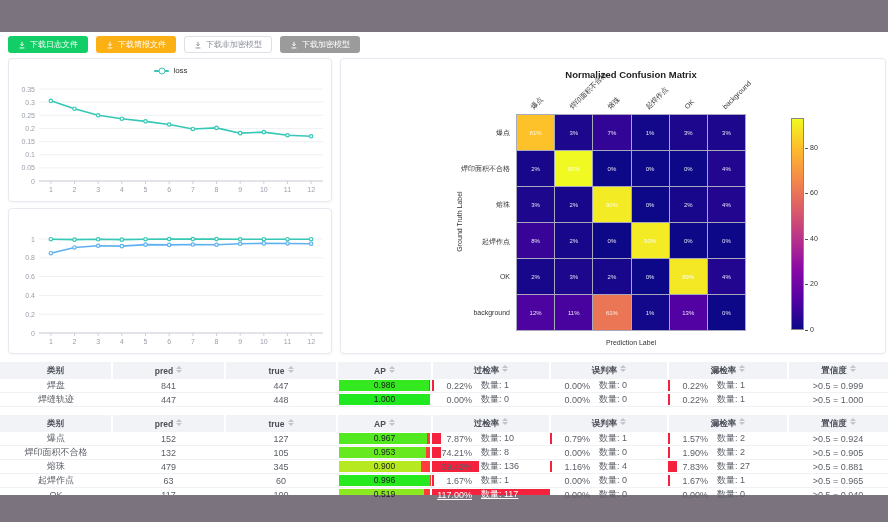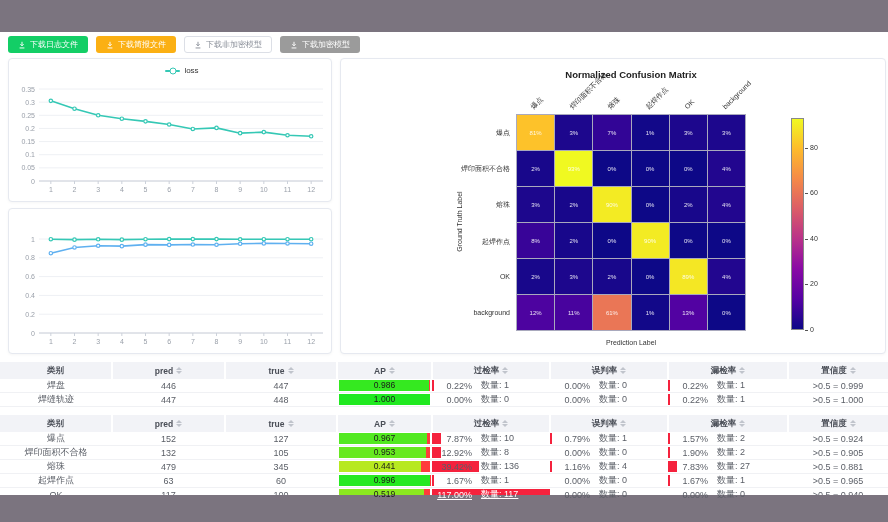--- a/index.html
+++ b/index.html
@@ -16,21 +16,21 @@
   .btn.white { background:#fff; color:#8a8f99; border-color:#dcdfe6; }
   .btn.gray { background:#9b9b9b; color:#fff; }
   .btn svg { display:block; }
 
   
   .card { position:absolute; background:#fff; border:1px solid #e6e9f0; border-radius:4px; box-shadow:0 1px 3px rgba(0,0,0,0.04); }
   #card-loss { left:8px; top:26px; width:324px; height:144px; }
   #card-map  { left:8px; top:176px; width:324px; height:146px; }
   #card-cm   { left:340px; top:26px; width:546px; height:296px; }
 
-  .legend-row { position:absolute; top:7px; left:12px; width:100%; display:flex; justify-content:center; gap:14px; z-index:2; }
+  .legend-row { position:absolute; top:7px; left:1px; width:100%; display:flex; justify-content:center; gap:14px; z-index:2; }
   .legend-item { display:flex; align-items:center; gap:4px; font-size:8px; color:#333; cursor:pointer; }
   .lg-marker { position:relative; width:15px; height:2px; border-radius:1px; }
   .lg-marker::after { content:""; position:absolute; left:50%; top:50%; width:5px; height:5px; border-radius:50%; background:#fff; border:1.5px solid; border-color:inherit; transform:translate(-50%,-50%); }
   .chart-svg { position:absolute; left:0; top:0; }
 
   
   .cm-title { position:absolute; left:0; top:10px; width:580px; text-align:center; font-size:9.5px; font-weight:bold; color:#222; }
   #hm-grid { position:absolute; left:175px; top:55px; width:230px; height:217px; display:grid; grid-template-columns:repeat(6,1fr); grid-template-rows:repeat(6,1fr); gap:1px; background:#a9a9bd; border:1px solid #a9a9bd; }
   .hm-cell { display:flex; align-items:center; justify-content:center; font-size:6px; color:rgba(255,255,255,0.88); }
   .hm-collabel { position:absolute; font-size:7px; color:#333; transform:rotate(-45deg); transform-origin:0 100%; white-space:nowrap; height:9px; line-height:9px; }
@@ -43,21 +43,21 @@
   .cb-dash { position:absolute; width:3px; height:1px; background:#555; }
 
   
   .tables-zone { position:absolute; left:0; top:330px; width:888px; }
   table.mtable { width:888px; border-collapse:collapse; table-layout:fixed; font-size:9px; color:#5a5e66; }
   table.mtable col.c0{width:112px} table.mtable col.c1{width:113px} table.mtable col.c2{width:112px}
   table.mtable col.c3{width:95px} table.mtable col.c4{width:118px} table.mtable col.c5{width:118px}
   table.mtable col.c6{width:120px} table.mtable col.c7{width:100px}
   table.mtable th { background:#f2f3f7; border-right:2px solid #fff; height:17px; font-weight:bold; color:#4a4e57; font-size:8.5px; }
   table.mtable th:last-child { border-right:none; }
-  .th-inner { display:flex; align-items:center; justify-content:center; gap:3px; cursor:pointer; }
+  .th-inner { display:flex; justify-content:center; gap:3px; cursor:pointer; }
   .caret-wrap { display:flex; flex-direction:column; gap:1px; }
   .caret { width:0; height:0; border-left:3px solid transparent; border-right:3px solid transparent; }
   .caret.up { border-bottom:3px solid #c0c4cc; }
   .caret.down { border-top:3px solid #c0c4cc; }
   table.mtable td { height:13px; border-bottom:1px solid #f0f1f4; text-align:center; padding:0; position:relative; }
   .ap-wrap { position:relative; height:11px; margin:1px 2px; background:transparent; }
   .ap-green { position:absolute; left:0; top:0; bottom:0; }
   .ap-red { position:absolute; top:0; bottom:0; right:0; background:#ff3b3b; }
   .ap-val { position:relative; z-index:1; font-size:8.5px; color:#1a1a1a; line-height:11px; }
   .rate-wrap { position:absolute; inset:0; }
@@ -398,21 +398,21 @@
                     <i class="caret up"></i>
                     <i class="caret down"></i>
                   </span>
                 </div>
               </th>
             </tr>
           </thead>
         <tbody>
             <tr>
               <td>焊盘</td>
-              <td>446</td>
+              <td>841</td>
               <td>447</td>
               <td>
                 <div class="ap-wrap">
                   <div class="ap-green" style="width: 98.6%; background: rgb(53, 233, 32);"></div>
                   <div class="ap-red" style="width: 1.4%;"></div>
                   <div class="ap-val">0.986</div>
                 </div>
               </td>
               <td>
                 <div class="rate-wrap">
@@ -614,21 +614,21 @@
                 <div class="ap-wrap">
                   <div class="ap-green" style="width: 95.3%; background: rgb(103, 233, 32);"></div>
                   <div class="ap-red" style="width: 4.7%;"></div>
                   <div class="ap-val">0.953</div>
                 </div>
               </td>
               <td>
                 <div class="rate-wrap">
                   <div class="rate-bar" style="width: max(7.62%, 2px);"></div>
                   <div class="rate-txt">
-                    <span class="pct">12.92%</span>
+                    <span class="pct">74.21%</span>
                     <span class="cnt">数量: 8</span>
                   </div>
                 </div>
               </td>
               <td>
                 <div class="rate-wrap">
                   <div class="rate-txt">
                     <span class="pct">0.00%</span>
                     <span class="cnt">数量: 0</span>
                   </div>
@@ -646,21 +646,21 @@
               <td>&gt;0.5 = 0.905</td>
             </tr>
             <tr>
               <td>熔珠</td>
               <td>479</td>
               <td>345</td>
               <td>
                 <div class="ap-wrap">
                   <div class="ap-green" style="width: 90%; background: rgb(183, 233, 32);"></div>
                   <div class="ap-red" style="width: 10%;"></div>
-                  <div class="ap-val">0.441</div>
+                  <div class="ap-val">0.900</div>
                 </div>
               </td>
               <td>
                 <div class="rate-wrap">
                   <div class="rate-bar" style="width: max(39.42%, 2px);"></div>
                   <div class="rate-txt">
                     <span class="pct">39.42%</span>
                     <span class="cnt">数量: 136</span>
                   </div>
                 </div>

